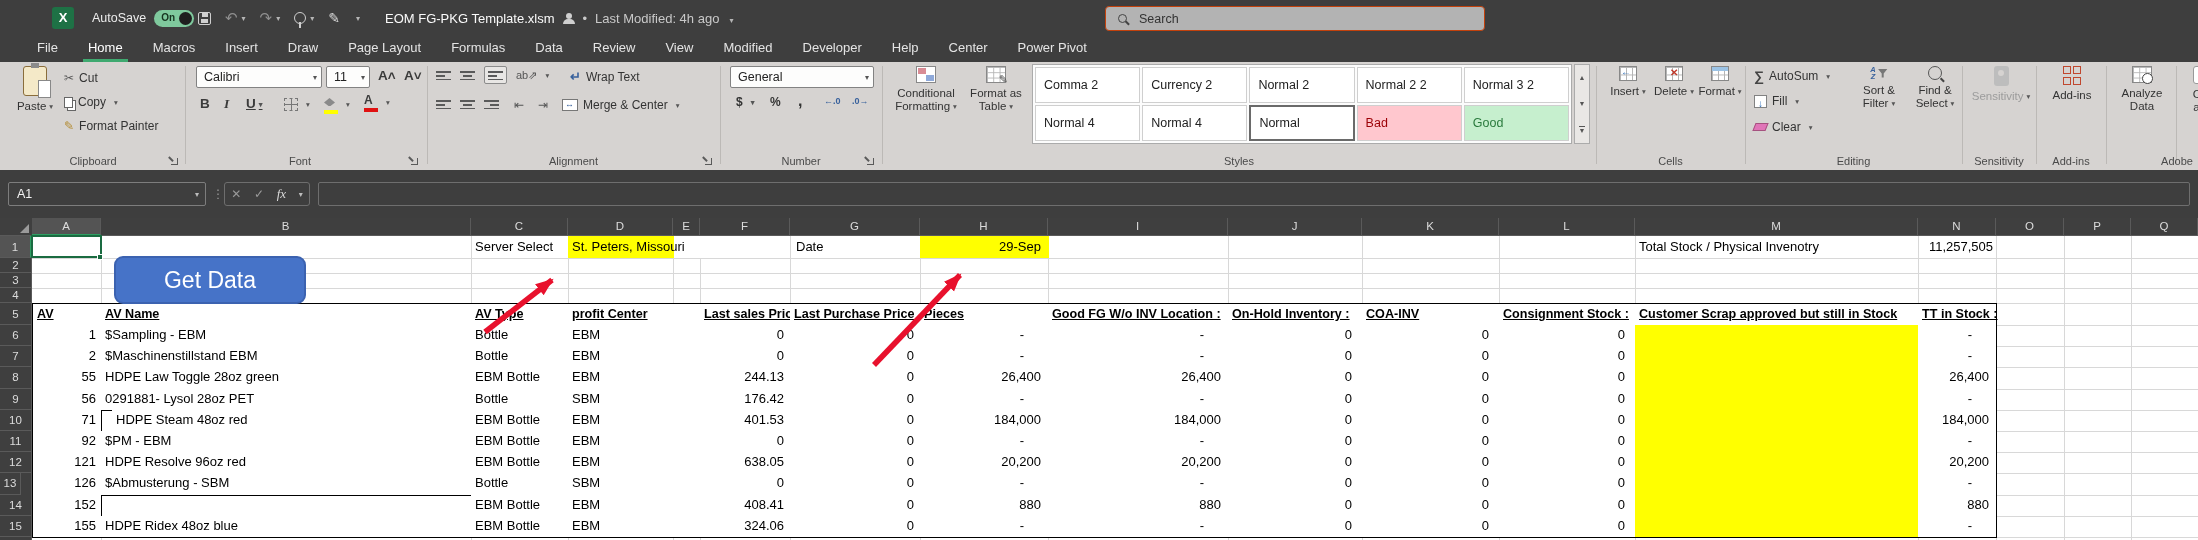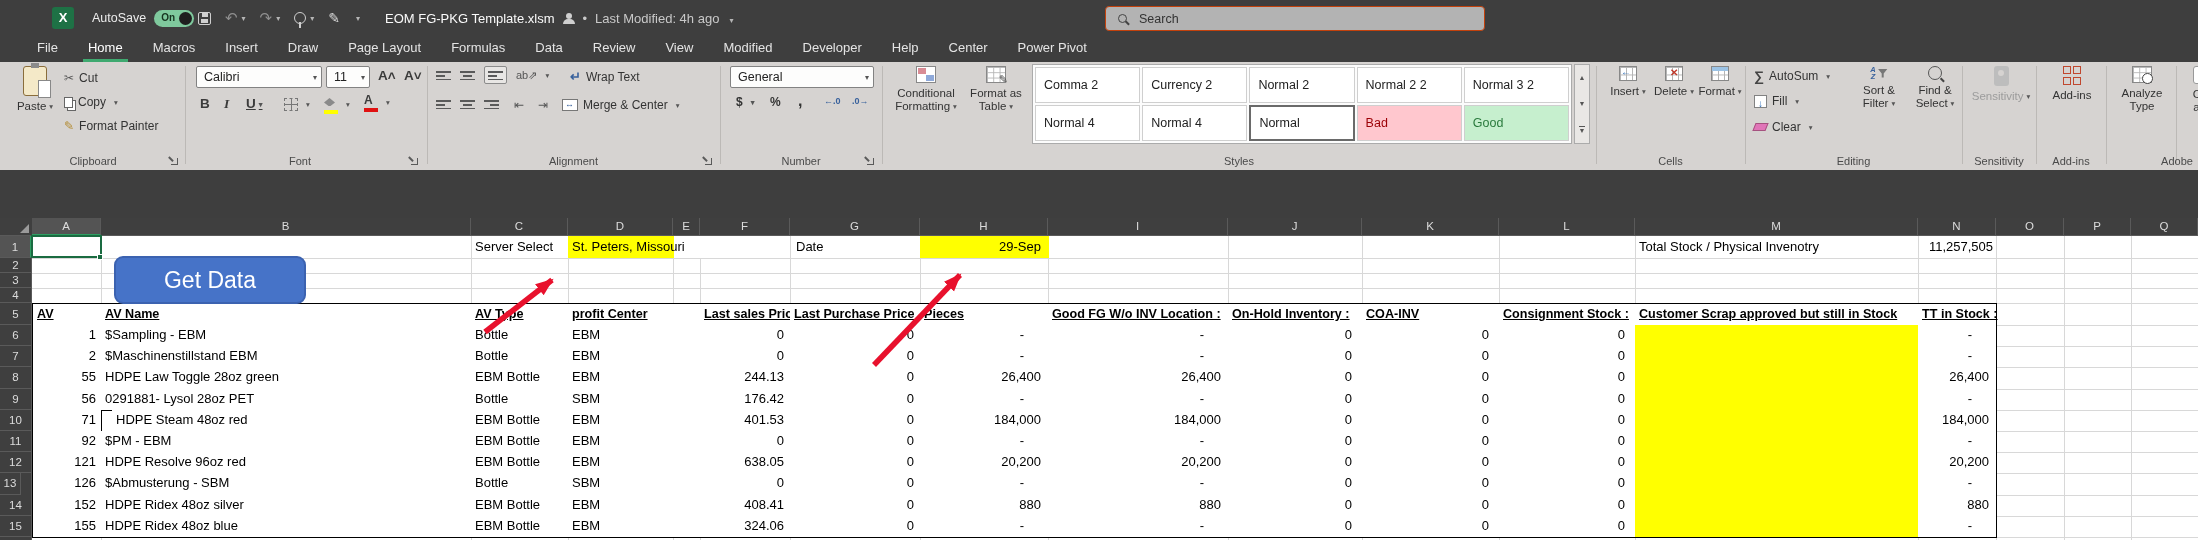--- a/index.html
+++ b/index.html
@@ -429,32 +429,45 @@
           <i></i>
           <i></i>
         </span>
       <span class="biglabel">Add-ins</span>
     </div>
     <div class="glabel" style="left:2036px;width:70px">Add-ins</div>
     <div class="vsep" style="left:2106px"></div>
 
     <div class="bigbtn" style="left:2112px;width:60px">
       <span class="i-analyze"></span>
-      <span class="biglabel">Analyze Type</span>
+      <span class="biglabel">Analyze Data</span>
     </div>
     <div class="vsep" style="left:2176px"></div>
 
     <div class="bigbtn" style="left:2182px;width:40px">
       <span style="display:inline-block;width:18px;height:18px;border:1px solid #999;border-radius:3px;background:#fff"></span>
       <span class="biglabel">Cre</span>
       <span class="biglabel" style="margin-top:-4px">a P</span>
     </div>
     <div class="glabel" style="left:2156px;width:42px">Adobe</div>
   </div>
 
+  <div id="formulabar">
+    <div id="namebox">
+        <span>A1</span>
+      </div>
+    <div id="fb-dots">⋮</div>
+    <div id="fxgroup">
+      <span>✕</span>
+      <span>✓</span>
+      <span class="fx">fx</span>
+      <span class="cvx">▾</span>
+    </div>
+    <div id="formulainput"><span></span></div>
+  </div>
 
   <div id="sheet">
     <div id="rowstrip"></div>
     <div id="colstrip"></div>
     <div id="cornercell"></div>
 
     <div class="r1cell" id="c1-text">Server Select</div>
     <div class="r1cell" id="d1-fill"></div>
     <div class="r1cell" id="d1-text">St. Peters, Missouri</div>
     <div class="r1cell" id="g1-text">Date</div>
@@ -660,21 +673,20 @@
       <div class="tcell a-r6" style="position: absolute; left: 700px; top: 255.4px; width: 91px; height: 22.2px; line-height: 20.2px;">0</div>
       <div class="tcell a-r6" style="position: absolute; left: 790px; top: 255.4px; width: 131px; height: 22.2px; line-height: 20.2px;">0</div>
       <div class="tcell acct dash" style="position: absolute; left: 920px; top: 255.4px; width: 129px; height: 22.2px; line-height: 20.2px;">-</div>
       <div class="tcell acct dash" style="position: absolute; left: 1048px; top: 255.4px; width: 181px; height: 22.2px; line-height: 20.2px;">-</div>
       <div class="tcell a-r10" style="position: absolute; left: 1228px; top: 255.4px; width: 135px; height: 22.2px; line-height: 20.2px;">0</div>
       <div class="tcell a-r10" style="position: absolute; left: 1362px; top: 255.4px; width: 138px; height: 22.2px; line-height: 20.2px;">0</div>
       <div class="tcell a-r10" style="position: absolute; left: 1499px; top: 255.4px; width: 137px; height: 22.2px; line-height: 20.2px;">0</div>
       <div class="tcell a-c ylw" style="position: absolute; left: 1635px; top: 255.4px; width: 284px; height: 22.2px; line-height: 20.2px;"></div>
       <div class="tcell acct dash" style="position: absolute; left: 1918px; top: 255.4px; width: 79px; height: 22.2px; line-height: 20.2px;">-</div>
       <div class="tcell a-r4 bl" style="position: absolute; left: 32px; top: 276.6px; width: 70px; height: 22.2px; line-height: 20.2px;">152</div>
-      <div class="tcell a-l" style="position: absolute; left: 101px; top: 276.6px; width: 371px; height: 22.2px; line-height: 20.2px;">HDPE Ridex 48oz silver</div>
       <div class="tcell a-l" style="position: absolute; left: 471px; top: 276.6px; width: 98px; height: 22.2px; line-height: 20.2px;">EBM Bottle</div>
       <div class="tcell a-l" style="position: absolute; left: 568px; top: 276.6px; width: 106px; height: 22.2px; line-height: 20.2px;">EBM</div>
       <div class="tcell a-c" style="position: absolute; left: 673px; top: 276.6px; width: 28px; height: 22.2px; line-height: 20.2px;"></div>
       <div class="tcell a-r6" style="position: absolute; left: 700px; top: 276.6px; width: 91px; height: 22.2px; line-height: 20.2px;">408.41</div>
       <div class="tcell a-r6" style="position: absolute; left: 790px; top: 276.6px; width: 131px; height: 22.2px; line-height: 20.2px;">0</div>
       <div class="tcell acct" style="position: absolute; left: 920px; top: 276.6px; width: 129px; height: 22.2px; line-height: 20.2px;">880</div>
       <div class="tcell acct" style="position: absolute; left: 1048px; top: 276.6px; width: 181px; height: 22.2px; line-height: 20.2px;">880</div>
       <div class="tcell a-r10" style="position: absolute; left: 1228px; top: 276.6px; width: 135px; height: 22.2px; line-height: 20.2px;">0</div>
       <div class="tcell a-r10" style="position: absolute; left: 1362px; top: 276.6px; width: 138px; height: 22.2px; line-height: 20.2px;">0</div>
       <div class="tcell a-r10" style="position: absolute; left: 1499px; top: 276.6px; width: 137px; height: 22.2px; line-height: 20.2px;">0</div>

